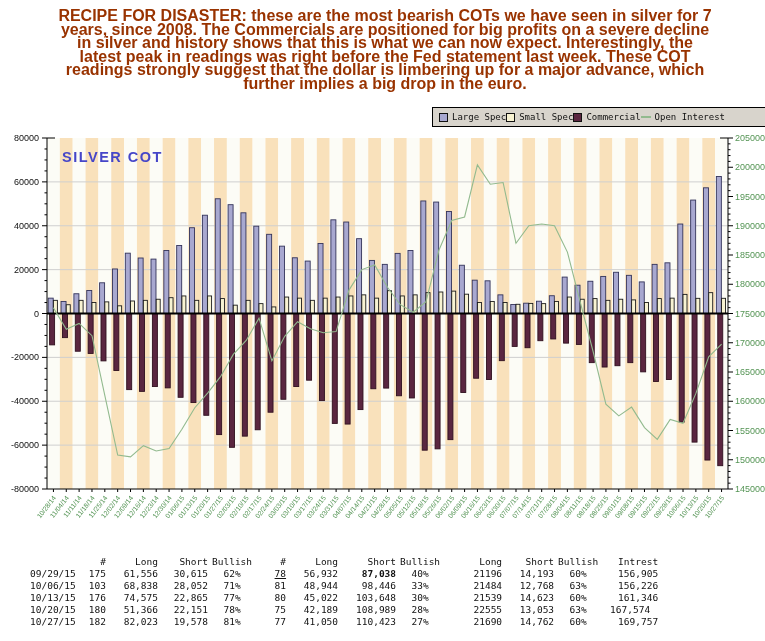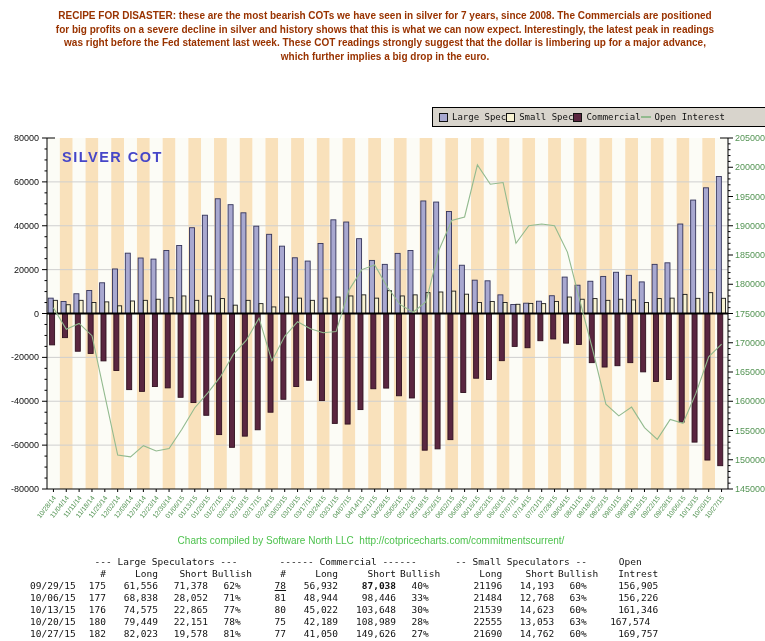--- a/index.html
+++ b/index.html
@@ -1,19 +1,19 @@
 <!DOCTYPE html>
 <html><head>
 <meta charset="utf-8">
 <style>
   html,body{margin:0;padding:0;background:#fff;}
   #page{position:relative;width:765px;height:641px;background:#ffffff;overflow:hidden;
         font-family:"Liberation Sans",sans-serif;}
   #headline{position:absolute;top:9px;left:55px;width:660px;text-align:center;
-            font-weight:bold;font-size:10px;line-height:13.5px;color:#993300;}
+            font-weight:bold;font-size:16px;line-height:13.5px;color:#993300;}
   #chart-title{position:absolute;top:106px;left:3px;font-weight:bold;font-size:9px;
                line-height:10px;color:#111;}
   #legend{position:absolute;top:107px;left:432px;width:329px;height:18px;
           background:#d8d4cc;border:1px solid #000;display:flex;align-items:center;
           justify-content:flex-start;font-family:"DejaVu Sans Mono",monospace;
           font-size:9px;color:#111;padding-left:6px;}
   .legend-item{display:flex;align-items:center;gap:4px;white-space:nowrap;}
   .swatch{width:7px;height:7px;border:1px solid #111;display:inline-block;}
   .swatch-line{width:10px;height:2px;display:inline-block;}
   #cot-svg{position:absolute;top:104px;left:0px;}
@@ -514,31 +514,23 @@
         <line x1="695.877358490566" x2="695.877358490566" y1="385" y2="388" stroke="#000" stroke-width="1"></line>
         <text x="698.877358490566" y="394" text-anchor="end" font-size="6.8" fill="#549454" font-family="Liberation Sans, sans-serif" transform="rotate(-52 698.877358490566 394)">10/13/15</text>
         <line x1="708.7264150943396" x2="708.7264150943396" y1="385" y2="388" stroke="#000" stroke-width="1"></line>
         <text x="711.7264150943396" y="394" text-anchor="end" font-size="6.8" fill="#549454" font-family="Liberation Sans, sans-serif" transform="rotate(-52 711.7264150943396 394)">10/20/15</text>
         <line x1="721.5754716981132" x2="721.5754716981132" y1="385" y2="388" stroke="#000" stroke-width="1"></line>
         <text x="724.5754716981132" y="394" text-anchor="end" font-size="6.8" fill="#549454" font-family="Liberation Sans, sans-serif" transform="rotate(-52 724.5754716981132 394)">10/27/15</text>
       </g>
       <text x="62" y="58" font-size="14.5" font-weight="bold" letter-spacing="1.5" fill="#4646C8" font-family="Liberation Sans, sans-serif">SILVER COT</text>
     </svg>
 
-  <div id="footer-line">Charts compiled by Software North LLC  http://cotpricecharts.com/commitmentscurrent/</div>
 
   <table id="cot-table">
     <thead>
-        <tr>
-          <th style="width: 46px;"></th>
-          <th colspan="4" class="ac">--- Large Speculators ---</th>
-          <th colspan="4" class="ac">------ Commercial ------</th>
-          <th colspan="3" class="ac">-- Small Speculators --</th>
-          <th colspan="1" class="ac">Open</th>
-        </tr>
         <tr>
           <th></th>
           <th class="ar" style="width: 26px;">#</th>
           <th class="ar" style="width: 48px;">Long</th>
           <th class="ar" style="width: 46px;">Short</th>
           <th class="ac" style="width: 38px;">Bullish</th>
           <th class="ar" style="width: 30px;">#</th>
           <th class="ar" style="width: 48px;">Long</th>
           <th class="ar" style="width: 54px;">Short</th>
           <th class="ac" style="width: 40px;">Bullish</th>
@@ -546,34 +538,34 @@
           <th class="ar" style="width: 48px;">Short</th>
           <th class="ac" style="width: 38px;">Bullish</th>
           <th class="ar" style="width: 56px;">Intrest</th>
         </tr>
       </thead>
     <tbody>
         <tr>
           <td class="al" style="width: 46px;">09/29/15</td>
           <td class="ar" style="width: 26px;">175</td>
           <td class="ar" style="width: 48px;">61,556</td>
-          <td class="ar" style="width: 46px;">71,378</td>
+          <td class="ar" style="width: 46px;">30,615</td>
           <td class="ac" style="width: 38px;">62%</td>
           <td class="ar" style="width: 30px; text-decoration: underline;">78</td>
           <td class="ar" style="width: 48px;">56,932</td>
           <td class="ar" style="width: 54px; font-weight: bold;">87,038</td>
           <td class="ac" style="width: 40px;">40%</td>
           <td class="ar" style="width: 58px;">21196</td>
           <td class="ar" style="width: 48px;">14,193</td>
           <td class="ac" style="width: 38px;">60%</td>
           <td class="ar" style="width: 56px;">156,905</td>
         </tr>
         <tr>
           <td class="al" style="width: 46px;">10/06/15</td>
-          <td class="ar" style="width: 26px;">177</td>
+          <td class="ar" style="width: 26px;">103</td>
           <td class="ar" style="width: 48px;">68,838</td>
           <td class="ar" style="width: 46px;">28,052</td>
           <td class="ac" style="width: 38px;">71%</td>
           <td class="ar" style="width: 30px;">81</td>
           <td class="ar" style="width: 48px;">48,944</td>
           <td class="ar" style="width: 54px;">98,446</td>
           <td class="ac" style="width: 40px;">33%</td>
           <td class="ar" style="width: 58px;">21484</td>
           <td class="ar" style="width: 48px;">12,768</td>
           <td class="ac" style="width: 38px;">63%</td>
@@ -590,41 +582,41 @@
           <td class="ar" style="width: 54px;">103,648</td>
           <td class="ac" style="width: 40px;">30%</td>
           <td class="ar" style="width: 58px;">21539</td>
           <td class="ar" style="width: 48px;">14,623</td>
           <td class="ac" style="width: 38px;">60%</td>
           <td class="ar" style="width: 56px;">161,346</td>
         </tr>
         <tr>
           <td class="al" style="width: 46px;">10/20/15</td>
           <td class="ar" style="width: 26px;">180</td>
-          <td class="ar" style="width: 48px;">79,449</td>
+          <td class="ar" style="width: 48px;">51,366</td>
           <td class="ar" style="width: 46px;">22,151</td>
           <td class="ac" style="width: 38px;">78%</td>
           <td class="ar" style="width: 30px;">75</td>
           <td class="ar" style="width: 48px;">42,189</td>
           <td class="ar" style="width: 54px;">108,989</td>
           <td class="ac" style="width: 40px;">28%</td>
           <td class="ar" style="width: 58px; text-align: right;">22555</td>
           <td class="ar" style="width: 48px;">13,053</td>
           <td class="ac" style="width: 38px;">63%</td>
           <td class="ar" style="width: 56px; text-align: center;">167,574</td>
         </tr>
         <tr>
           <td class="al" style="width: 46px;">10/27/15</td>
           <td class="ar" style="width: 26px;">182</td>
           <td class="ar" style="width: 48px;">82,023</td>
           <td class="ar" style="width: 46px;">19,578</td>
           <td class="ac" style="width: 38px; text-align: center;">81%</td>
           <td class="ar" style="width: 30px;">77</td>
           <td class="ar" style="width: 48px;">41,050</td>
-          <td class="ar" style="width: 54px;">149,626</td>
+          <td class="ar" style="width: 54px;">110,423</td>
           <td class="ac" style="width: 40px;">27%</td>
           <td class="ar" style="width: 58px;">21690</td>
           <td class="ar" style="width: 48px; margin-top: 16px;">14,762</td>
           <td class="ac" style="width: 38px;">60%</td>
           <td class="ar" style="width: 56px;">169,757</td>
         </tr>
       </tbody>
   </table>
 
 </div>

